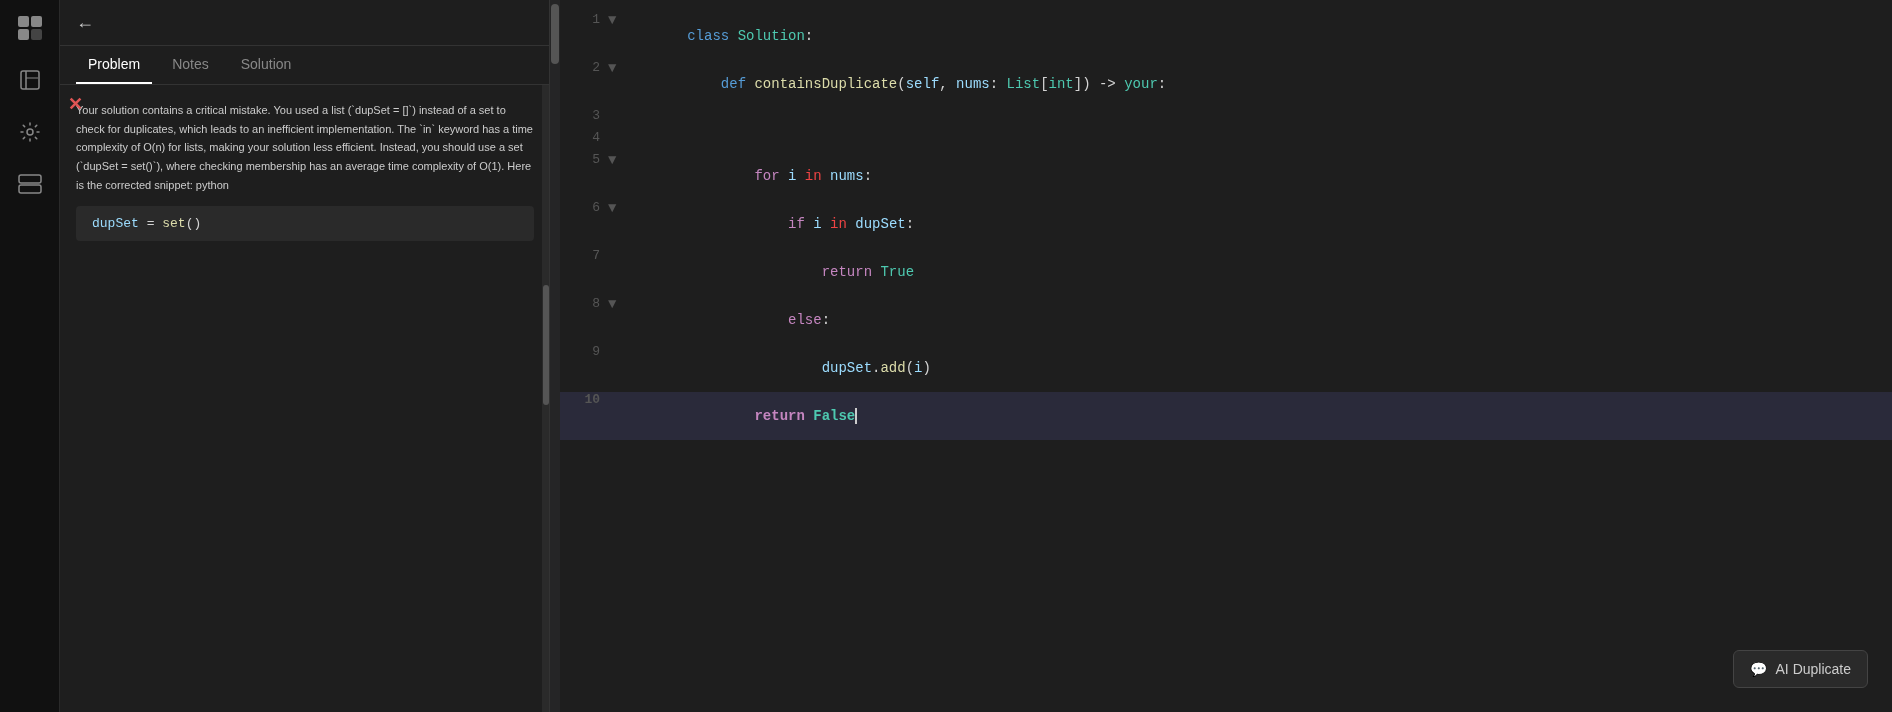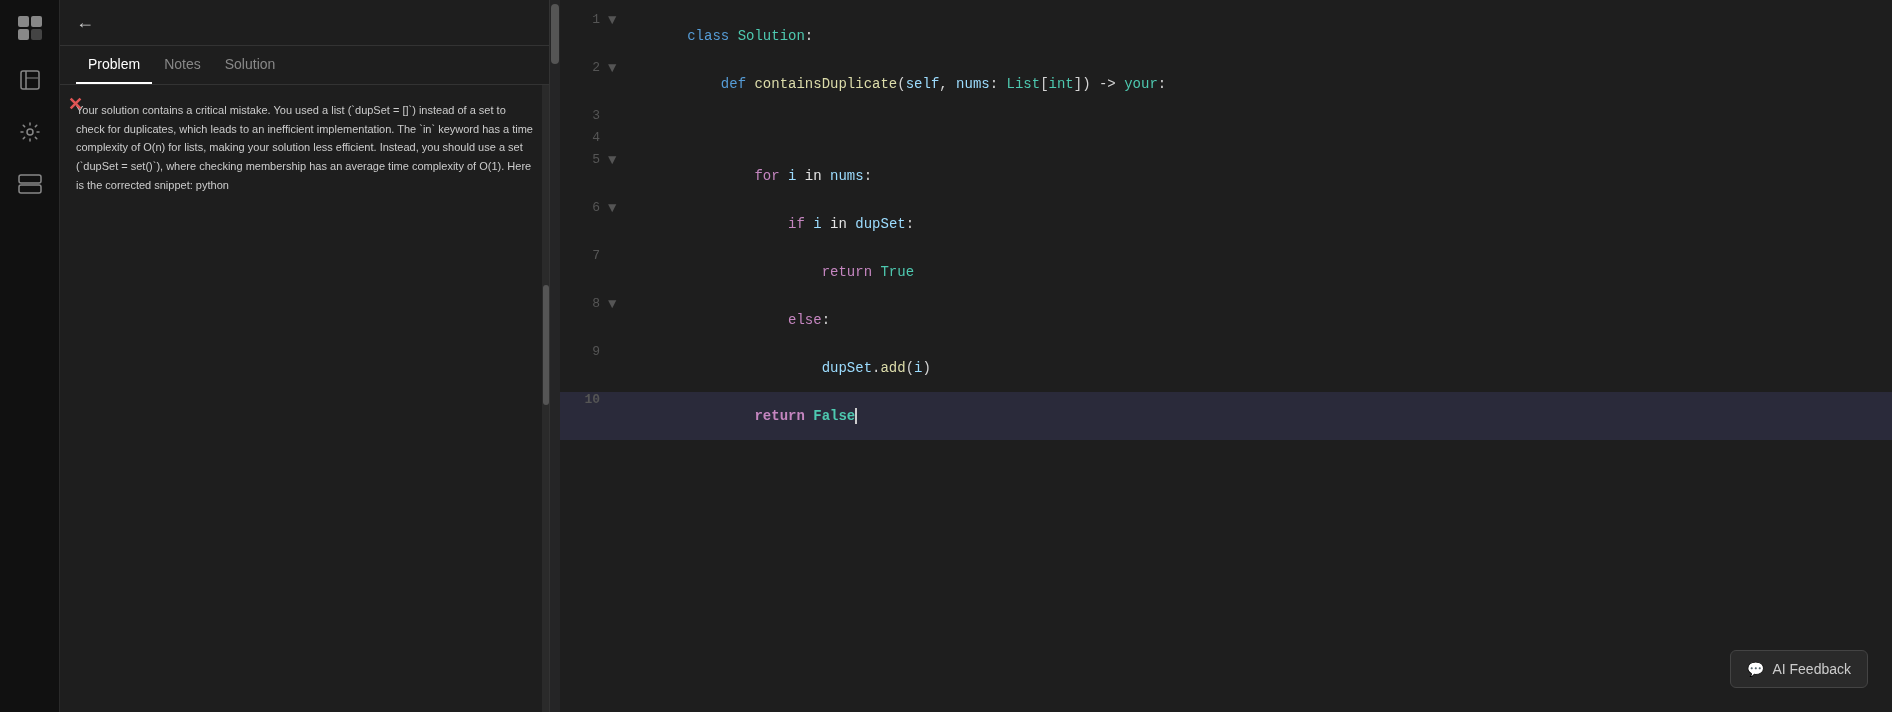--- a/index.html
+++ b/index.html
@@ -55,21 +55,21 @@
     .back-btn {
       color: #ccc;
       cursor: pointer;
       font-size: 18px;
       background: none;
       border: none;
     }
 
     .tab-nav {
       display: flex;
-      gap: 0;
+      gap: 8px;
       padding: 0 16px;
       border-bottom: 1px solid #333;
     }
     .tab-item {
       padding: 10px 12px;
       font-size: 14px;
       color: #888;
       cursor: pointer;
       border-bottom: 2px solid transparent;
     }
@@ -234,21 +234,21 @@
       color: #d4d4d4;
       white-space: pre;
     }
 
     
     .kw-class { color: #569cd6; text-align: right; }
     .kw-def { color: #569cd6; margin-top: 48px; }
     .fn-name { color: #dcdcaa; }
     .kw-for { color: #c586c0; }
     .kw-if { color: #c586c0; }
-    .kw-in { color: #e5e5e5; margin-top: 8px; }
+    .kw-in { color: #ef4444; margin-top: 8px; }
     .kw-return { color: #c586c0; }
     .kw-else { color: #c586c0; }
     .val-true { color: #4ec9b0; }
     .val-false { color: #4ec9b0; }
     .param { color: #9cdcfe; }
     .type-hint { color: #4ec9b0; }
     .class-name { color: #4ec9b0; }
 
     .cursor-line {
       background: #2a2a3a;
@@ -338,20 +338,25 @@
       <span class="difficulty-badge">Easy</span>
       <span style="color:#4caf50; font-size:13px; padding: 0 4px;">/</span>
       <span class="review-badge">Review</span>
     </div>
     <div class="problem-description">alue appears at least twice in the
 .</div>
 
     <div class="ai-feedback-overlay">
       <span class="ai-close-btn">✕</span>
       <div class="ai-feedback-text">Your solution contains a critical mistake. You used a list (`dupSet = []`) instead of a set to check for duplicates, which leads to an inefficient implementation. The `in` keyword has a time complexity of O(n) for lists, making your solution less efficient. Instead, you should use a set (`dupSet = set()`), where checking membership has an average time complexity of O(1). Here is the corrected snippet: python</div>
+      <div class="code-snippet">
+        <span style="color:#9cdcfe;">dupSet</span>
+        <span style="color:#d4d4d4;"> = </span>
+        <span style="color:#dcdcaa;">set</span><span style="color:#d4d4d4;">()</span>
+      </div>
 
       <div class="scrollbar-container">
         <div class="scrollbar-thumb"></div>
       </div>
     </div>
   </div>
 </div>
 
 <div class="vertical-scroll">
   <div class="vertical-scroll-thumb"></div>
@@ -433,14 +438,14 @@
       <span class="line-content">
         <span>        </span><span class="kw-return">return </span><span class="val-false">False</span><span style="background:#ccc; color:#1e1e1e; display:inline-block; width:2px;">&nbsp;</span>
       </span>
     </div>
 
   </div>
 </div>
 
 <button class="ai-feedback-btn">
   <span>💬</span>
-  <span>AI Feedback</span>
+  <span>AI Duplicate</span>
 </button>
 
 </body></html>

